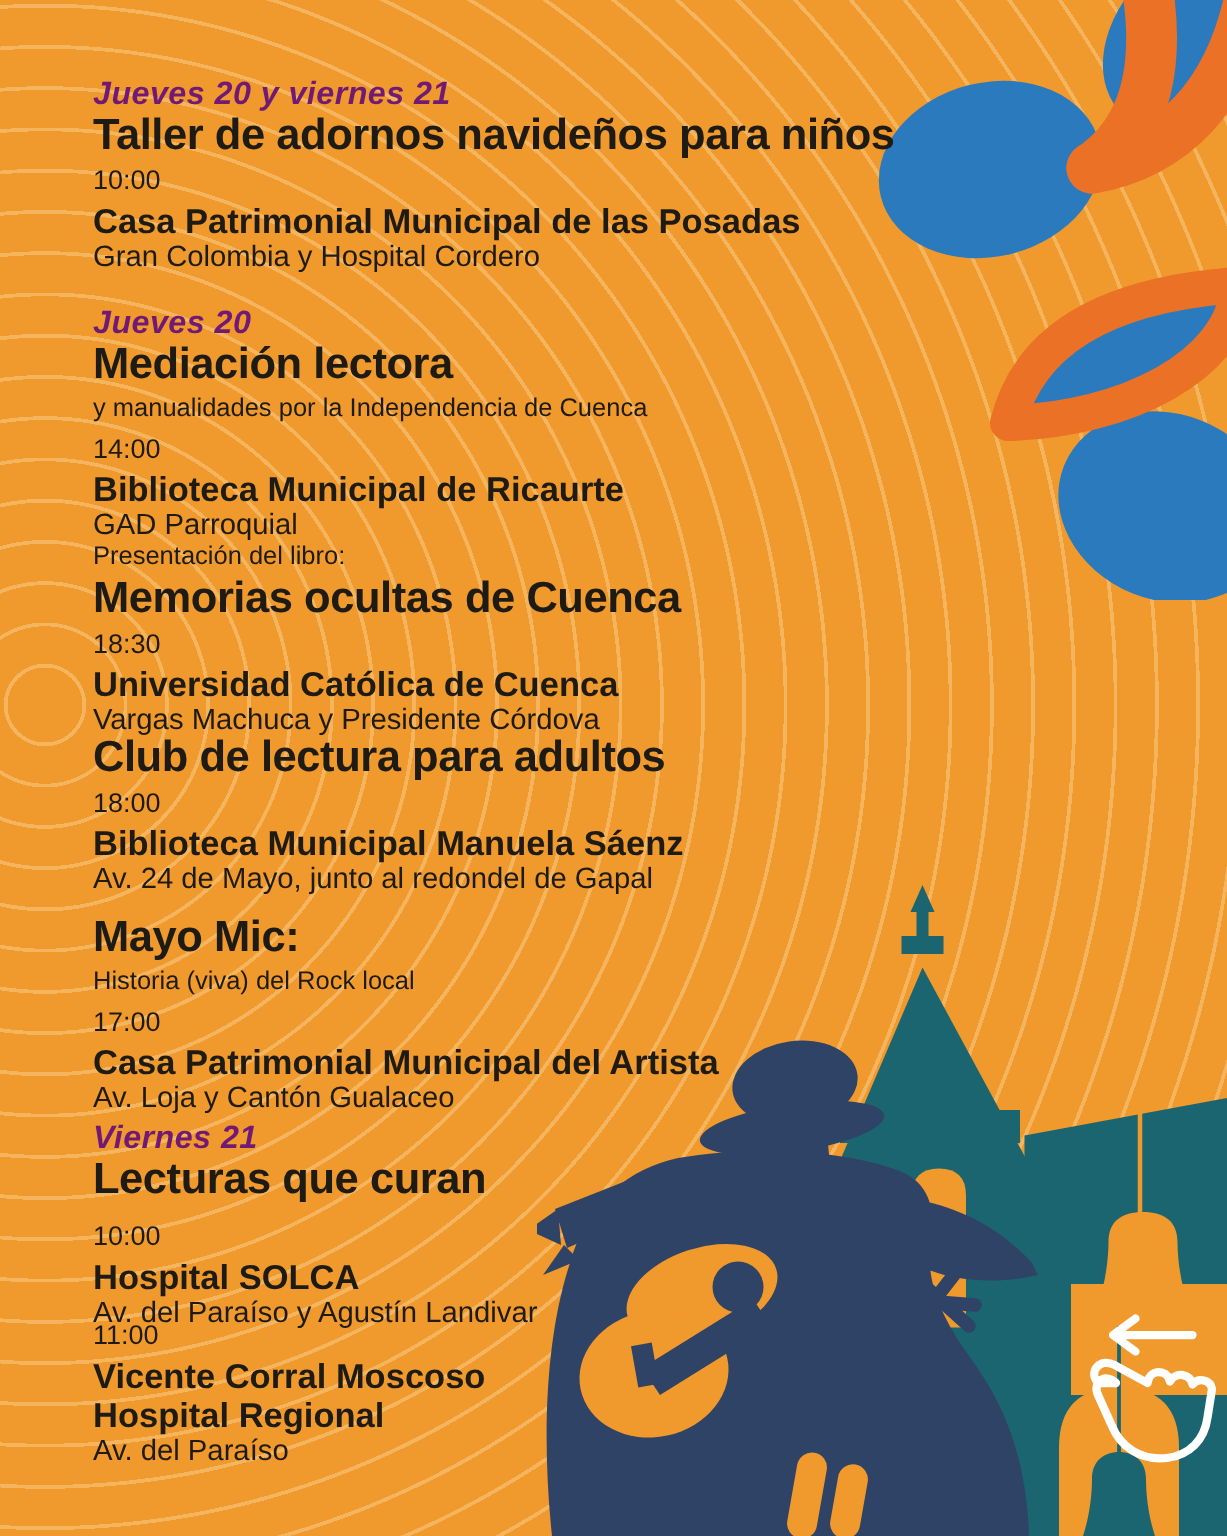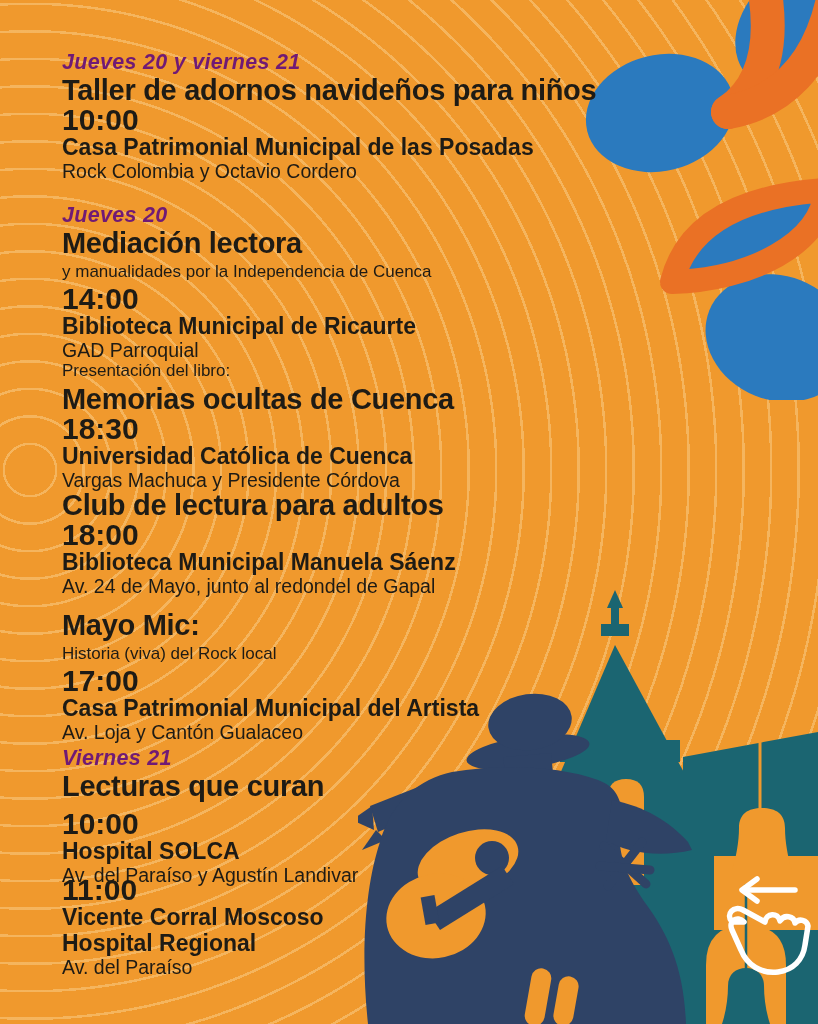--- a/index.html
+++ b/index.html
@@ -19,21 +19,21 @@
   .decor{position:absolute;pointer-events:none;}
   #flower{top:0;right:0;}
   #scene{bottom:0;right:0;}
 
   .event{position:absolute;left:62px;max-width:700px;color:#1E1B15;}
   #e1{top:50px}#e2{top:203px}#e3{top:358px}#e4{top:490px}#e5{top:610px}#e6{top:746px}#e7{top:876px}
 
   .date{font-style:italic;font-weight:700;font-size:21.5px;line-height:25px;color:#701a75;letter-spacing:.3px;}
   .title{font-weight:700;font-size:29px;line-height:31px;letter-spacing:-.3px;}
   .kicker,.subtitle{font-weight:400;font-size:17px;line-height:26px;}
-  .time{font-weight:700;font-size:30px;line-height:28px;}
+  .time{font-weight:400;font-size:18px;line-height:28px;}
   .venue{font-weight:700;font-size:23px;line-height:26px;}
   .addr{font-weight:400;font-size:19.5px;line-height:23px;}
   #e6 .time{margin-top:8px;}
 </style>
 </head>
 <body>
 
 <div class="rings"></div>
 
 <svg id="flower" class="decor" width="280" height="400" viewBox="0 0 280 400">
@@ -108,21 +108,21 @@
     <path d="M 399 295 L 384 306 L 399 317"></path>
     <path d="M 374 338 c -7 -8 2 -17 11 -12 l 22 12 c 1 -9 13 -10 15 -1 c 4 -7 14 -5 15 2 c 4 -5 12 -3 13 3 l -3 19 c -2 15 -12 25 -27 27 c -17 2 -31 -7 -37 -22 l -9 -20 c -4 -9 5 -15 12 -8 z"></path>
   </g>
 </svg>
 
 <section class="event" id="e1">
   <div class="date">Jueves 20 y viernes 21</div>
   <div class="title">Taller de adornos navideños para niños</div>
   <div class="time">10:00</div>
   <div class="venue">Casa Patrimonial Municipal de las Posadas</div>
-  <div class="addr">Rock Colombia y Octavio Cordero</div>
+  <div class="addr">Gran Colombia y Hospital Cordero</div>
 </section>
 
 <section class="event" id="e2">
   <div class="date">Jueves 20</div>
   <div class="title">Mediación lectora</div>
   <div class="subtitle">y manualidades por la Independencia de Cuenca</div>
   <div class="time">14:00</div>
   <div class="venue">Biblioteca Municipal de Ricaurte</div>
   <div class="addr">GAD Parroquial</div>
 </section>

